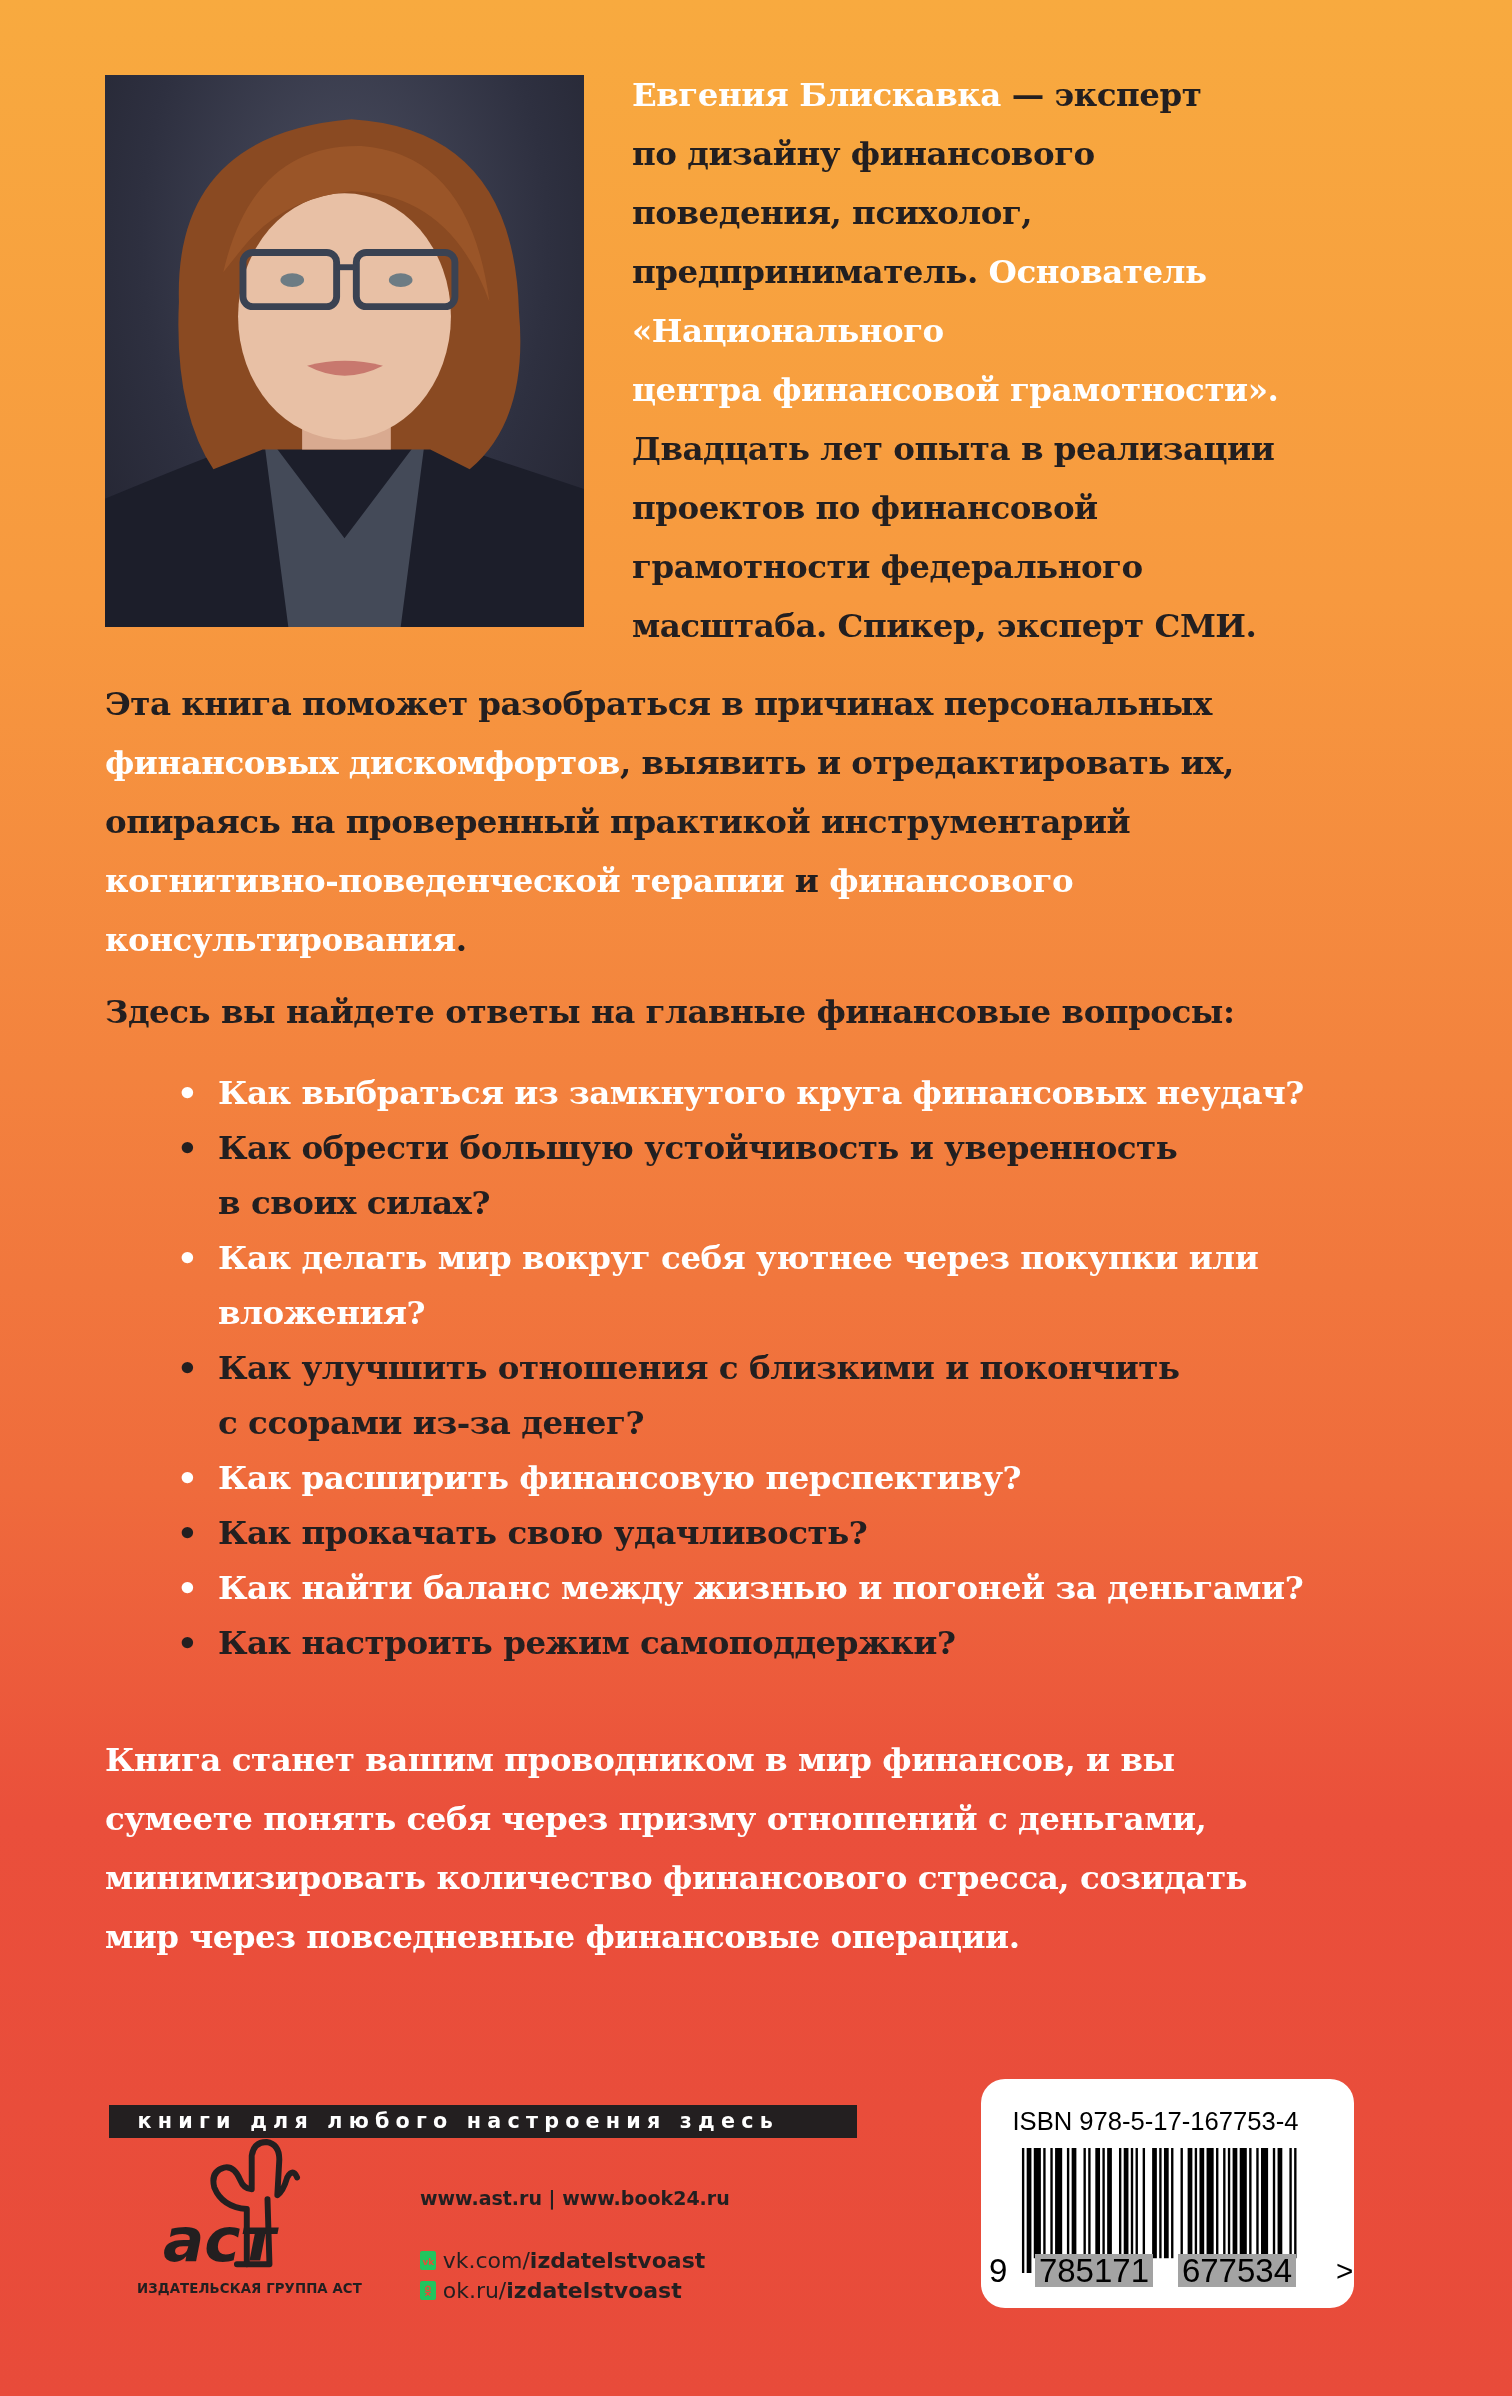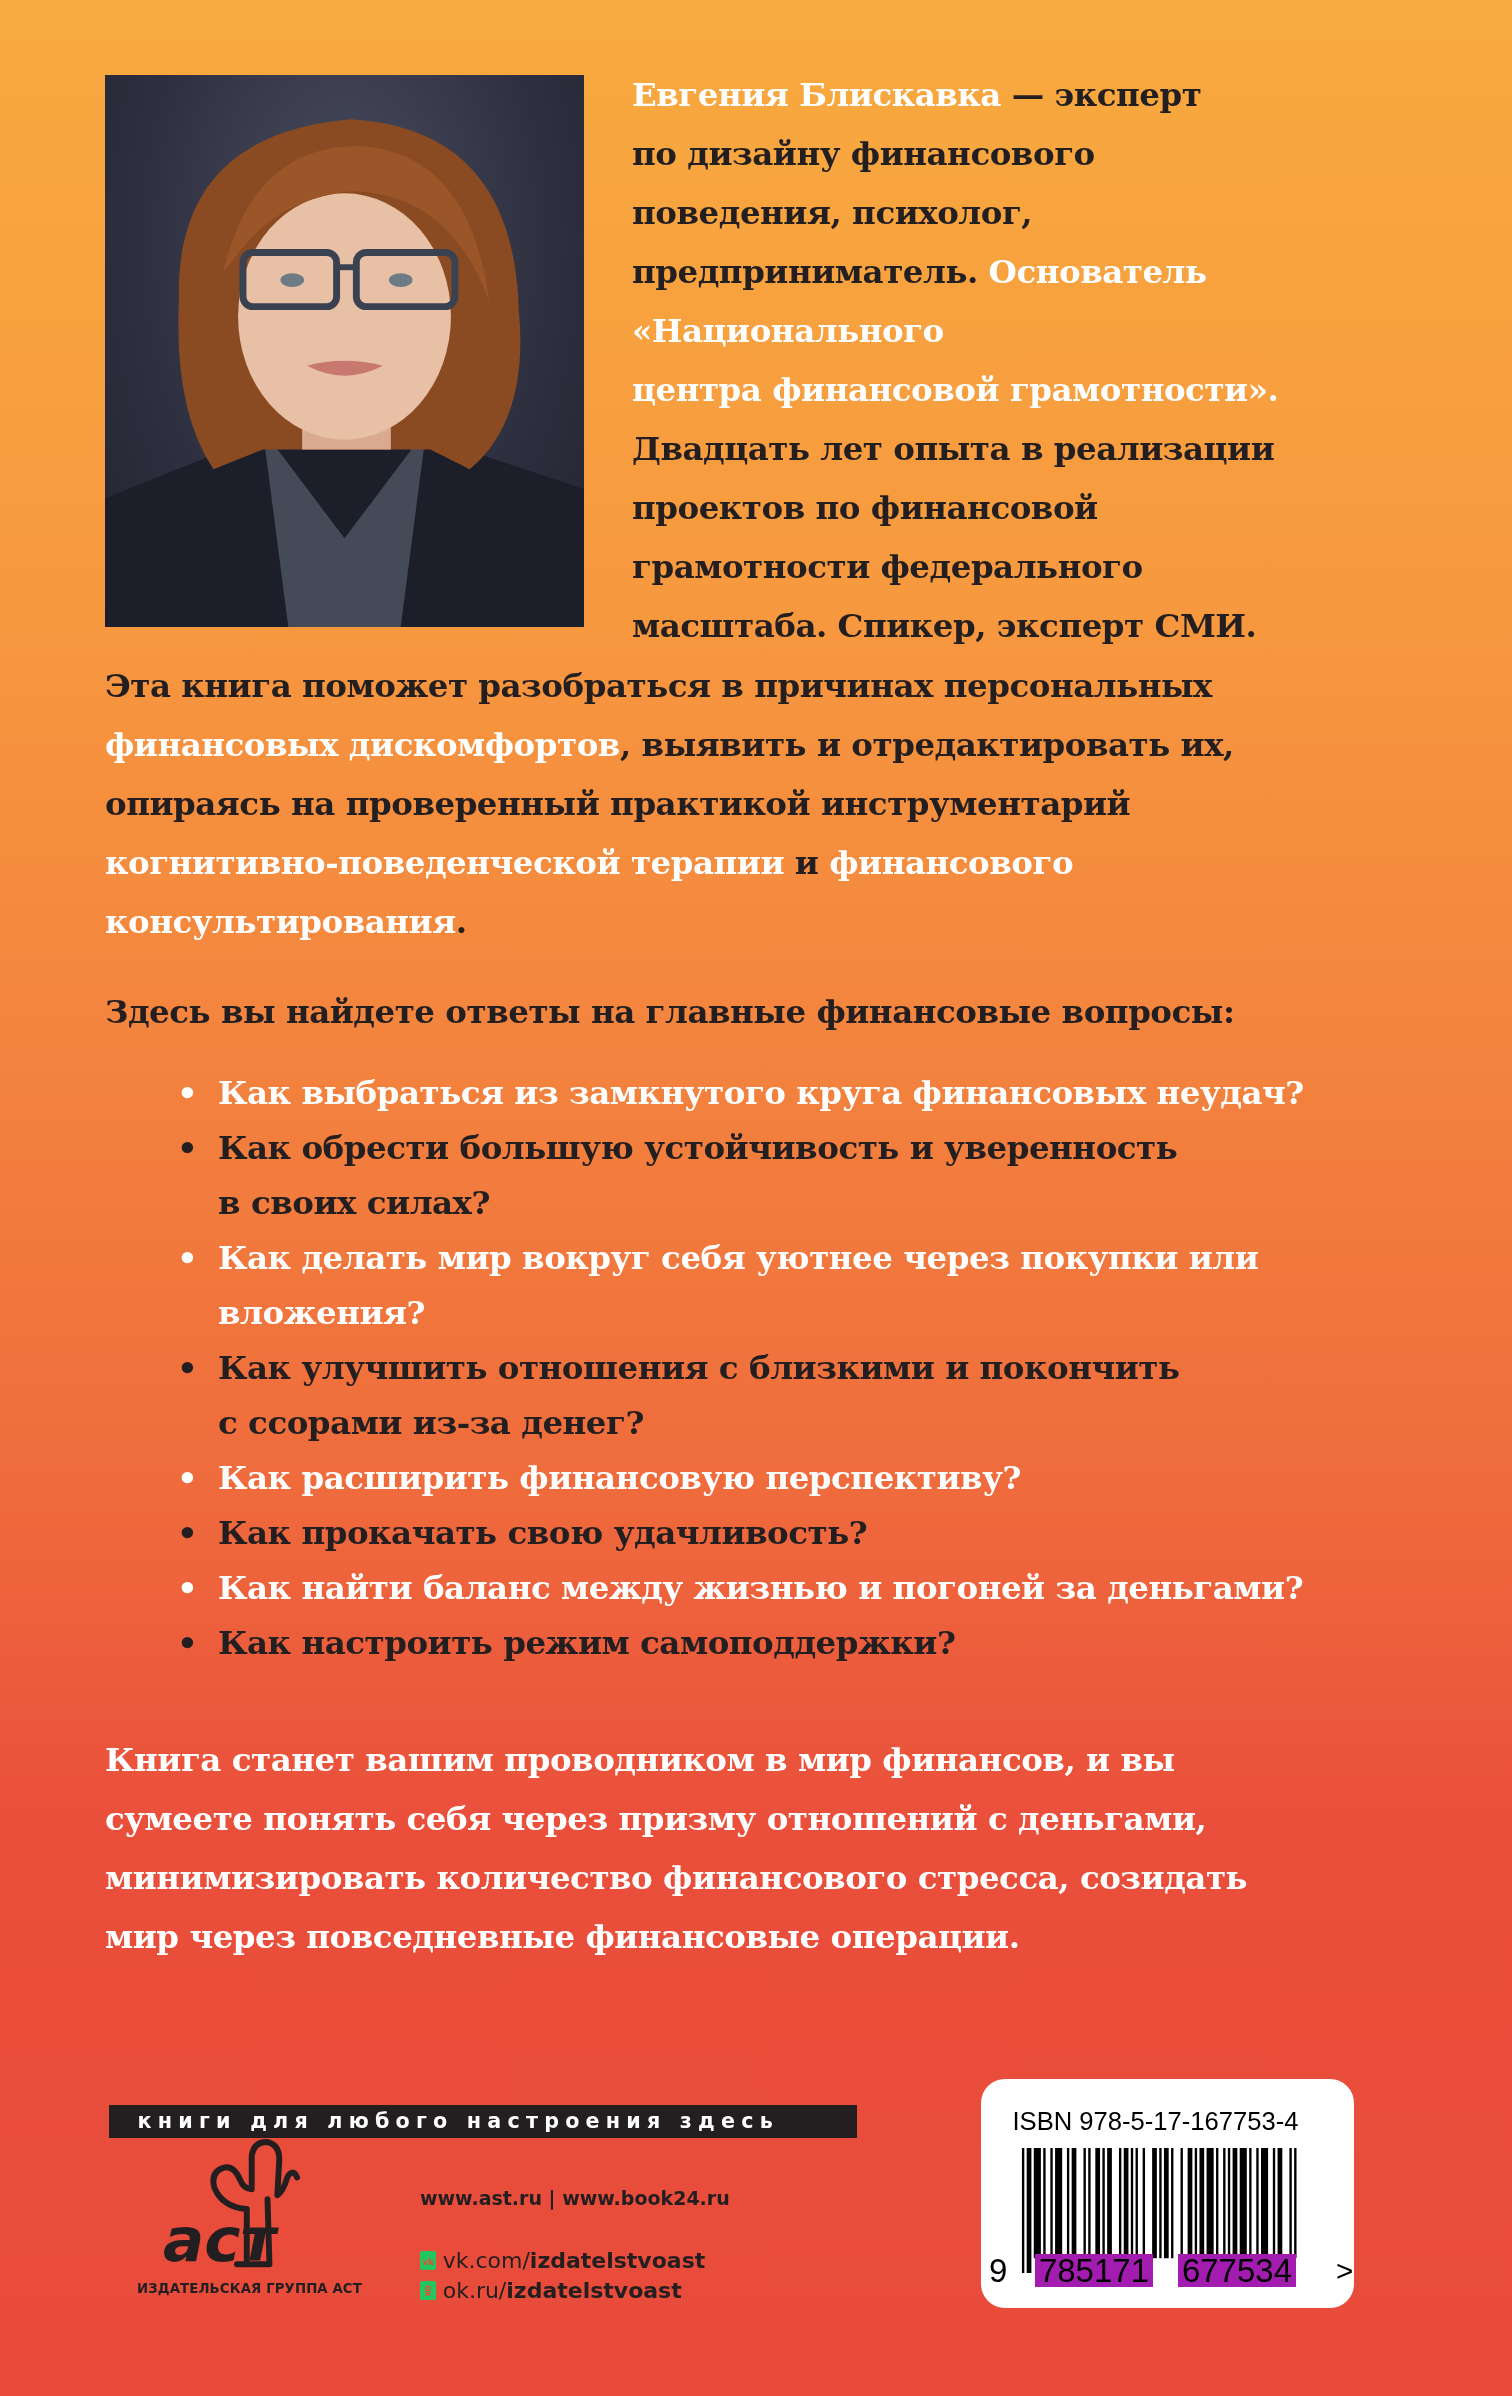--- a/index.html
+++ b/index.html
@@ -31,21 +31,21 @@
       letter-spacing: -0.5px;
     }
     .bio .line { display: block; white-space: nowrap; }
 
     
     .block {
       position: absolute; left: 105px; width: 1281px;
       font-size: 32.5px; line-height: 59px; font-weight: bold; letter-spacing: -0.5px;
     }
     .block .line { display: block; white-space: nowrap; }
-    .intro { top: 656px; }
+    .intro { top: 674px; }
     .questions-title { top: 982px; }
     .qlist { position: absolute; left: 177px; top: 1065px; width: 1221px; margin: 0; padding: 0; list-style: none;
       font-size: 32.5px; line-height: 55px; font-weight: bold; letter-spacing: -0.5px; }
     .qlist li { position: relative; padding-left: 41px; }
     .qlist li .bullet { position: absolute; left: 0; top: 0; }
     .qlist li .line { display: block; white-space: nowrap; }
     .closing { top: 1730px; }
 
     
     .banner {
@@ -88,21 +88,21 @@
     }
     .isbn-text {
       position: absolute; left: 31.5px; top: 27.6px;
       font-family: "Liberation Sans", sans-serif; font-size: 25.6px; color: #000; white-space: nowrap;
     }
     .barcode { position: absolute; left: 37px; top: 69px; width: 286px; height: 125px; }
     .barcode svg { width: 100%; height: 100%; display: block; }
     .ean {
       position: absolute; top: 175px;
       font-family: "Liberation Sans", sans-serif; font-size: 33px; color: #000; white-space: nowrap;
-      background: #a21caf; line-height: 33px;
+      background: #a3a3a3; line-height: 33px;
     }
     .ean-first { left: 7.9px; background: transparent; }
     .ean-left { left: 54px; padding: 0 3.9px; }
     .ean-right { left: 197px; padding: 0 3.9px; }
     .ean-arrow { left: 355px; background: transparent; font-size: 29.6px; }
   </style>
 </head>
 <body>
 
 <div class="photo">

